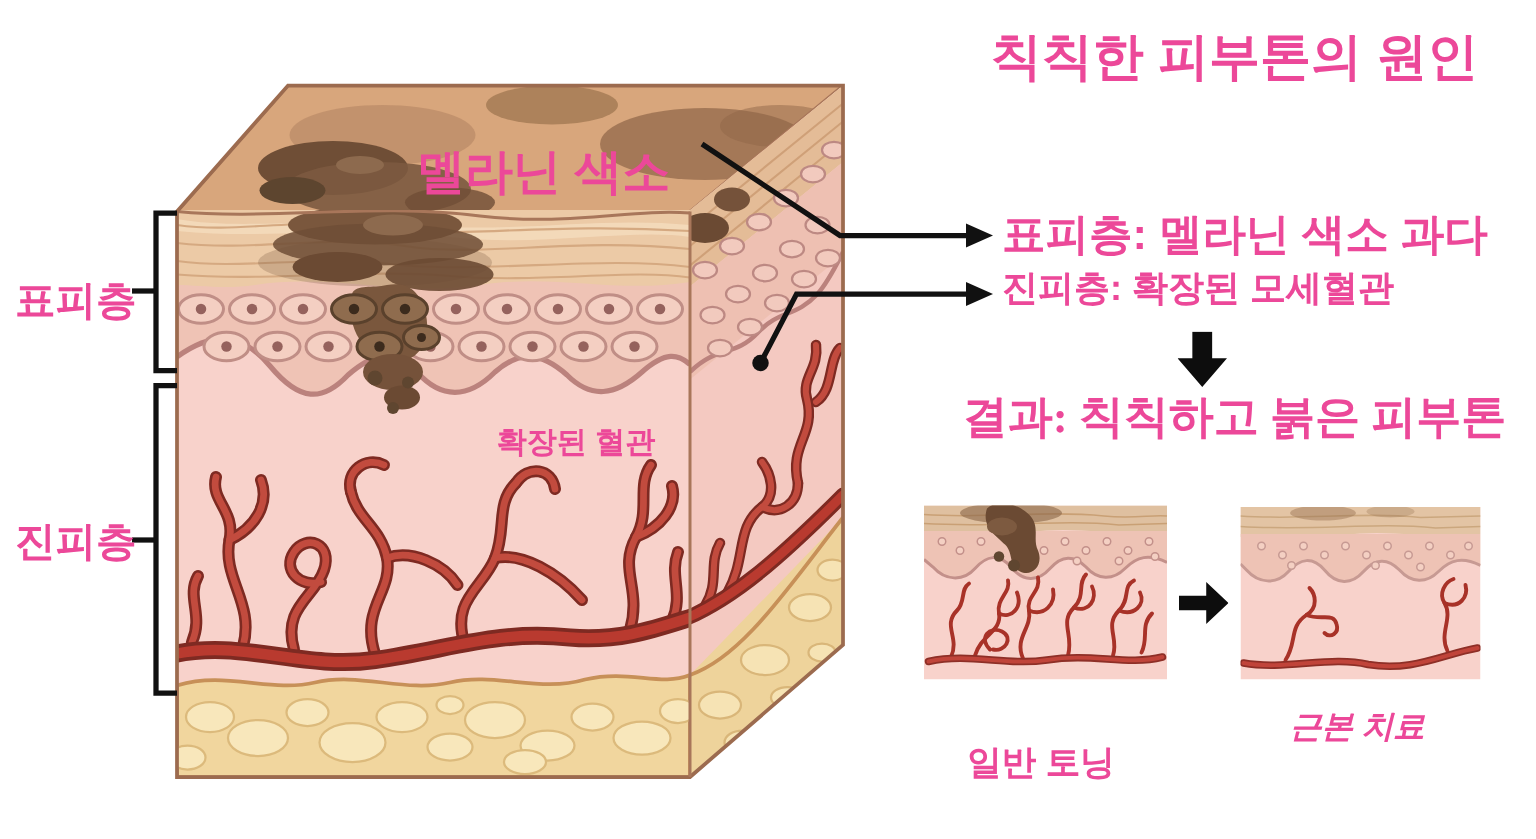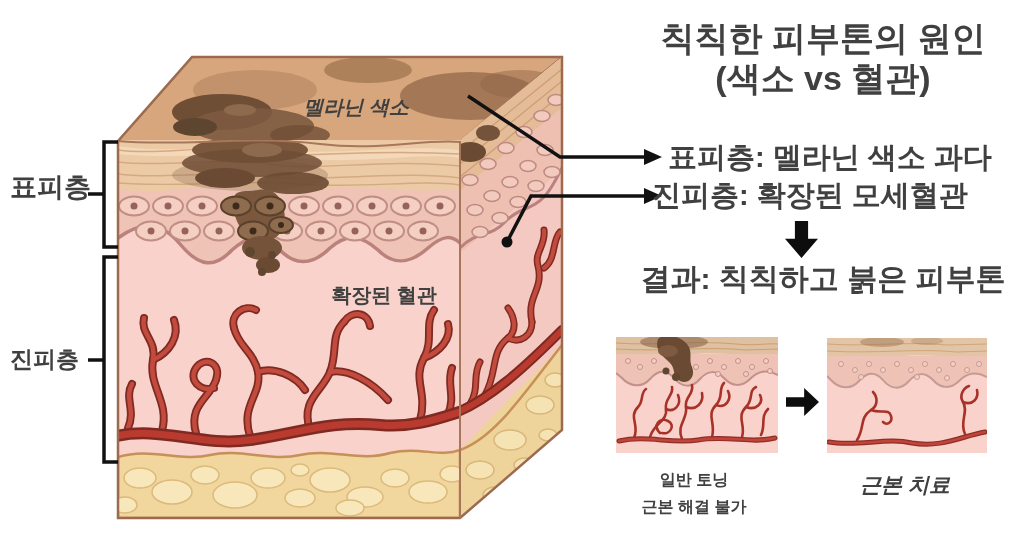--- a/index.html
+++ b/index.html
@@ -1,18 +1,18 @@
 <!DOCTYPE html>
 <html><head>
 <meta charset="utf-8">
 <style>
   html,body{margin:0;padding:0;background:#fff;}
   #stage{position:relative;width:1024px;height:559px;background:#fff;overflow:hidden;
          font-family:"Liberation Sans","DejaVu Sans",sans-serif;color:#111;}
-  .lbl{position:absolute;font-weight:800;color:#404040;white-space:nowrap;line-height:1.15;}
+  .lbl{position:absolute;font-weight:800;color:#ec4899;white-space:nowrap;line-height:1.15;}
   .ctr{text-align:center;}
   svg{position:absolute;display:block;}
   .blockarrow{position:absolute;background:#0d0d0d;}
   .arrow-down{clip-path:polygon(30% 0,70% 0,70% 48%,100% 48%,50% 100%,0 48%,30% 48%);}
   .arrow-right{clip-path:polygon(0 33%,55% 33%,55% 0,100% 50%,55% 100%,55% 67%,0 67%);}
 </style>
 </head>
 <body>
 
 <div id="stage">
@@ -256,36 +256,35 @@
       <path d="M468 96 L560 157 L644 157" stroke="#111" stroke-width="3.5" fill="none"></path>
       <polygon points="644,149 662,157 644,165" fill="#111"></polygon>
     </g>
     <g>
       <circle cx="507" cy="242" r="5.5" fill="#111"></circle>
       <path d="M507 242 L531 196 L644 196" stroke="#111" stroke-width="3.5" fill="none"></path>
       <polygon points="644,188 662,196 644,204" fill="#111"></polygon>
     </g>
   </svg>
 
-  <div class="lbl" style="left:10px;top:172px;font-size:27px;">표피층</div>
-  <div class="lbl" style="left:10px;top:346px;font-size:23px;text-align:right;">진피층</div>
-  <div class="lbl ctr" style="left:278px;top:96px;width:156px;font-size:20px;font-style:italic;">멜라닌 색소</div>
+  <div class="lbl" style="left:10px;top:185px;font-size:27px;">표피층</div>
+  <div class="lbl" style="left:10px;top:346px;font-size:27px;text-align:right;">진피층</div>
+  <div class="lbl ctr" style="left:278px;top:96px;width:156px;font-size:32px;">멜라닌 색소</div>
   <div class="lbl ctr" style="left:306px;top:284px;width:156px;font-size:20px;">확장된 혈관</div>
 
   <div class="lbl ctr" style="left:622px;top:18px;width:402px;font-size:34px;line-height:40px;">
     <div>칙칙한 피부톤의 원인</div>
-    <div>(색소 vs 혈관)</div>
   </div>
 
   <div class="lbl" style="left:668px;top:141px;font-size:29px;">표피층: 멜라닌 색소 과다</div>
-  <div class="lbl" style="left:652px;top:179px;font-size:29px;">진피층: 확장된 모세혈관</div>
+  <div class="lbl" style="left:668px;top:179px;font-size:24px;">진피층: 확장된 모세혈관</div>
 
   <div class="blockarrow arrow-down" style="left:785px;top:221px;width:33px;height:37px;"></div>
 
-  <div class="lbl ctr" style="left:622px;top:262px;width:402px;font-size:30px;">결과: 칙칙하고 붉은 피부톤</div>
+  <div class="lbl ctr" style="left:622px;top:262px;width:402px;font-size:30px;font-family:Liberation Serif, serif;">결과: 칙칙하고 붉은 피부톤</div>
 
   <svg style="left:616px;top:337px" width="162" height="116" viewBox="0 0 162 116">
     <rect width="162" height="116" fill="#f8d2cb"></rect>
     <path d="M0 0 H162 V17 C130 21 100 13 70 18 C40 23 20 16 0 19 Z" fill="#dfc0a0"></path>
     <g stroke="#c9a075" stroke-width="1" fill="none">
       <path d="M0 6 C40 9 80 3 120 7 C140 9 152 6 162 7"></path>
       <path d="M0 12 C50 15 90 9 130 13 L162 12"></path>
     </g>
     <path d="M0 17 H162 V38 C150 32 142 34 134 42 C126 50 116 50 108 41 C100 33 92 33 84 42 C76 51 66 51 58 41 C50 32 42 33 34 42 C26 51 14 50 6 41 L0 36 Z" fill="#eec3b5"></path>
     <path d="M0 36 L6 41 C14 50 26 51 34 42 C42 33 50 32 58 41 C66 51 76 51 84 42 C92 33 100 33 108 41 C116 50 126 50 134 42 C142 34 150 32 162 38" fill="none" stroke="#c3908a" stroke-width="2"></path>
@@ -361,21 +360,20 @@
         <path d="M138 96 C132 84 142 74 136 64 C132 58 136 50 142 48"></path>
         <path d="M136 64 C146 68 152 60 150 52"></path>
       </g>
       <path d="M2 104 C30 109 60 99 85 105 C115 110 135 98 158 94" stroke="#8e2f27" stroke-width="5"></path>
       <path d="M2 104 C30 109 60 99 85 105 C115 110 135 98 158 94" stroke="#c0443a" stroke-width="2.6"></path>
     </g>
   </svg>
 
   <div class="blockarrow arrow-right" style="left:786px;top:388px;width:33px;height:28px;"></div>
 
-  <div class="lbl ctr" style="left:601px;top:466px;width:186px;font-size:16px;line-height:27px;">
+  <div class="lbl ctr" style="left:601px;top:495px;width:186px;font-size:23px;line-height:27px;">
     <div>일반 토닝</div>
-    <div>근본 해결 불가</div>
   </div>
   <div class="lbl ctr" style="left:790px;top:471px;width:230px;font-size:21px;line-height:27px;font-style:italic;">
     <div>근본 치료</div>
   </div>
 
 </div>
 
 </body></html>

